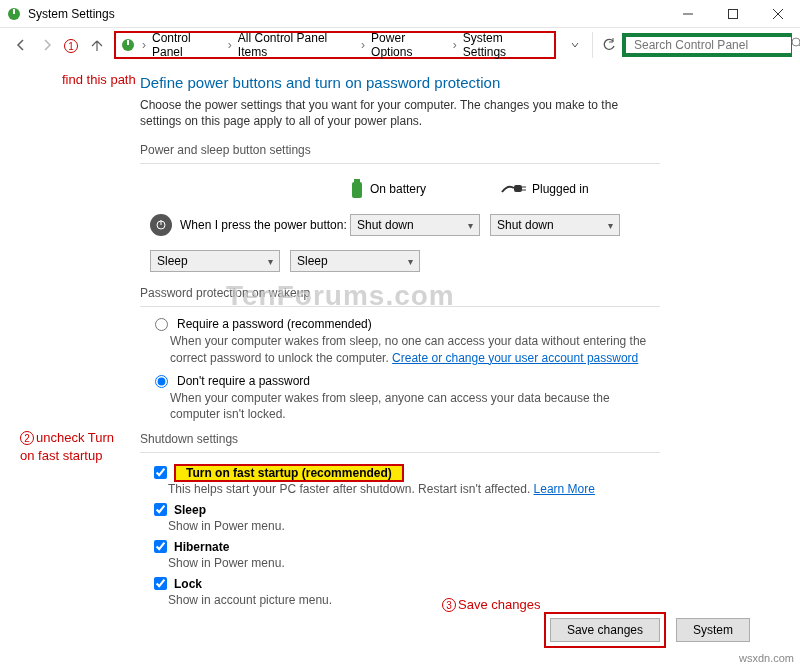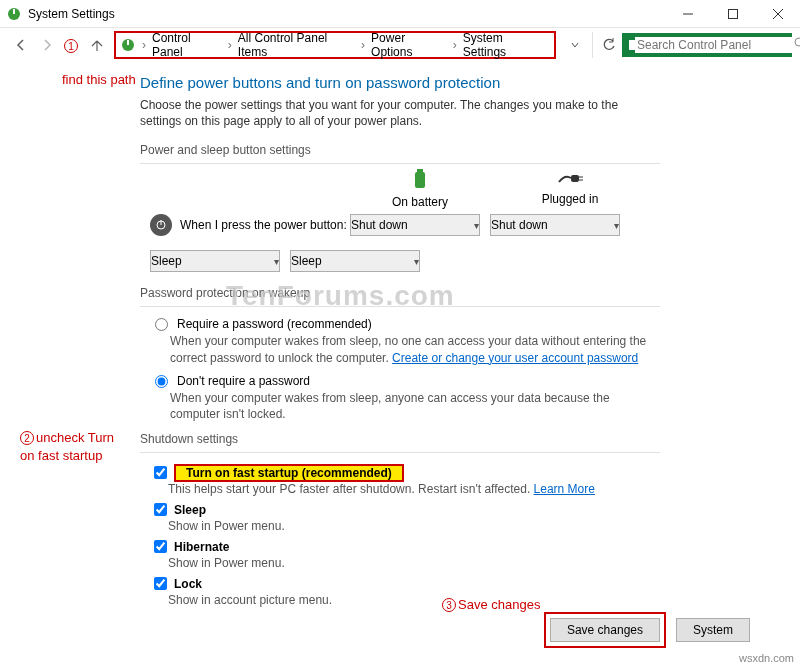--- a/index.html
+++ b/index.html
@@ -8,34 +8,34 @@
   .titlebar .icon { width:16px; height:16px; margin-right:6px; }
   .titlebar .title { flex:1; font-size:12px; }
   .winbtn { width:45px; height:28px; display:flex; align-items:center; justify-content:center; color:#555; }
   .navrow { height:34px; display:flex; align-items:center; padding:4px 8px; }
   .navarrow { width:26px; height:26px; display:flex; align-items:center; justify-content:center; color:#606060; }
   .breadcrumb-wrap { border:2px solid #c00; flex:1; height:28px; display:flex; align-items:center; margin:0 4px; padding:0 4px; }
   .crumb-icon { width:16px; height:16px; margin-right:4px; }
   .crumb { padding:0 4px; color:#000; }
   .crumb-sep { color:#777; padding:0 2px; }
   .navbtn { width:26px; height:26px; display:flex; align-items:center; justify-content:center; color:#606060; margin:0 2px; border-left:1px solid #e2e2e2; padding-left:6px;}
-  .searchbox { width:170px; height:24px; border:7px solid #15803d; margin-left:2px; display:flex; align-items:center; padding:0 6px; color:#888; }
+  .searchbox { width:170px; height:24px; border:4px solid #15803d; margin-left:2px; display:flex; padding:0 6px; color:#888; }
   .searchbox input { border:none; outline:none; flex:1; font-size:12px; color:#888; }
   .annot-red { color:#c00; position:absolute; font-size:13px; }
   .circle-num { display:inline-block; width:14px; height:14px; border:1px solid #c00; border-radius:50%; text-align:center; line-height:13px; font-size:10px; color:#c00; margin-right:2px;}
   .content { padding:0 140px 0 140px; }
   .h1 { color:#0066aa; font-size:15px; margin:12px 0 6px; }
   .desc { color:#333; font-size:12px; line-height:1.35; margin-bottom:14px; }
   .section-head { color:#555; font-size:12px; margin:10px 0 6px; }
   .hr { border-top:1px solid #e0e0e0; margin:2px 0 10px; }
   .powergrid { padding-left:10px; }
   .col-label { width:200px; display:flex; align-items:center; gap:8px; }
-  .col-bat, .col-plug { width:140px; display:flex; align-items:center; gap:6px;flex-direction:column;}
+  .col-bat, .col-plug { width:140px; display:flex; align-items:center; gap:6px;}
   .row-h { height:30px; display:flex; align-items:center; margin-bottom:6px; }
-  .dropdown { border:1px solid #adadad; background:#efefef; width:130px; height:22px; display:flex; align-items:center; padding:0 0; font-size:12px; justify-content:space-between; }
+  .dropdown { border:1px solid #adadad; background:#efefef; width:130px; height:22px; display:flex; align-items:center; padding:0 6px; font-size:12px; justify-content:space-between; }
   .dropdown .dd-arrow { color:#555; font-size:10px; }
   .gap { width:10px; }
   .powerbtn-icon { width:22px; height:22px; border-radius:50%; background:#555; display:flex; align-items:center; justify-content:center; color:#fff;}
   .radio-row { display:flex; align-items:flex-start; gap:6px; margin:6px 0 2px 10px; }
   .radio-row input { margin-top:1px; }
   .sub { color:#555; margin:0 0 8px 30px; font-size:12px; line-height:1.35; max-width:490px;}
   .link { color:#0066cc; text-decoration:underline; cursor:pointer; }
   .chk-row { display:flex; align-items:center; gap:4px; margin:4px 0 0 10px; }
   .chk-row label.bold { font-weight:600; }
   .chk-sub { color:#555; margin:0 0 4px 28px; font-size:12px; }

